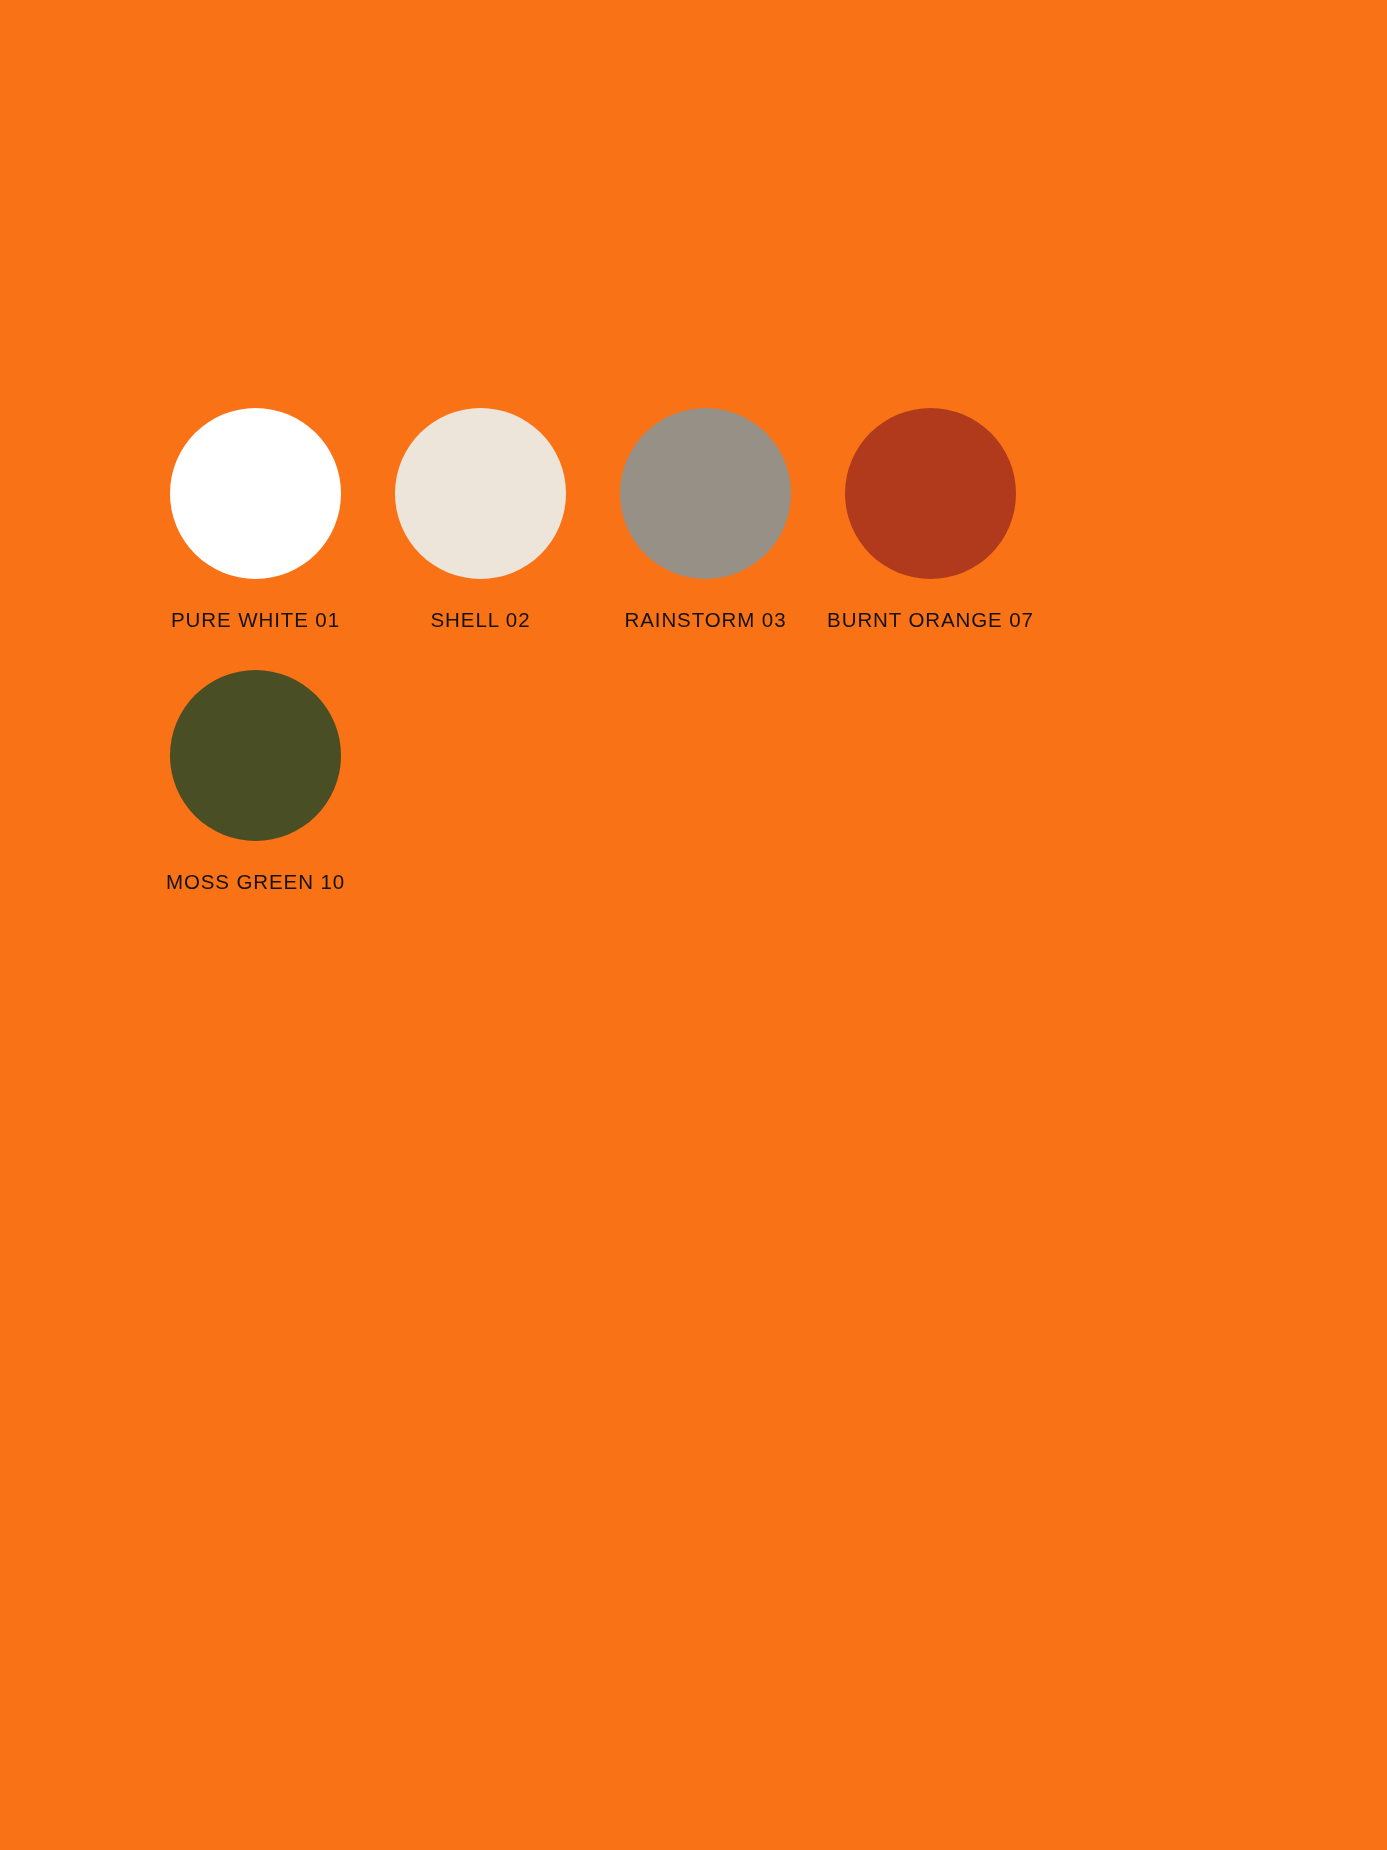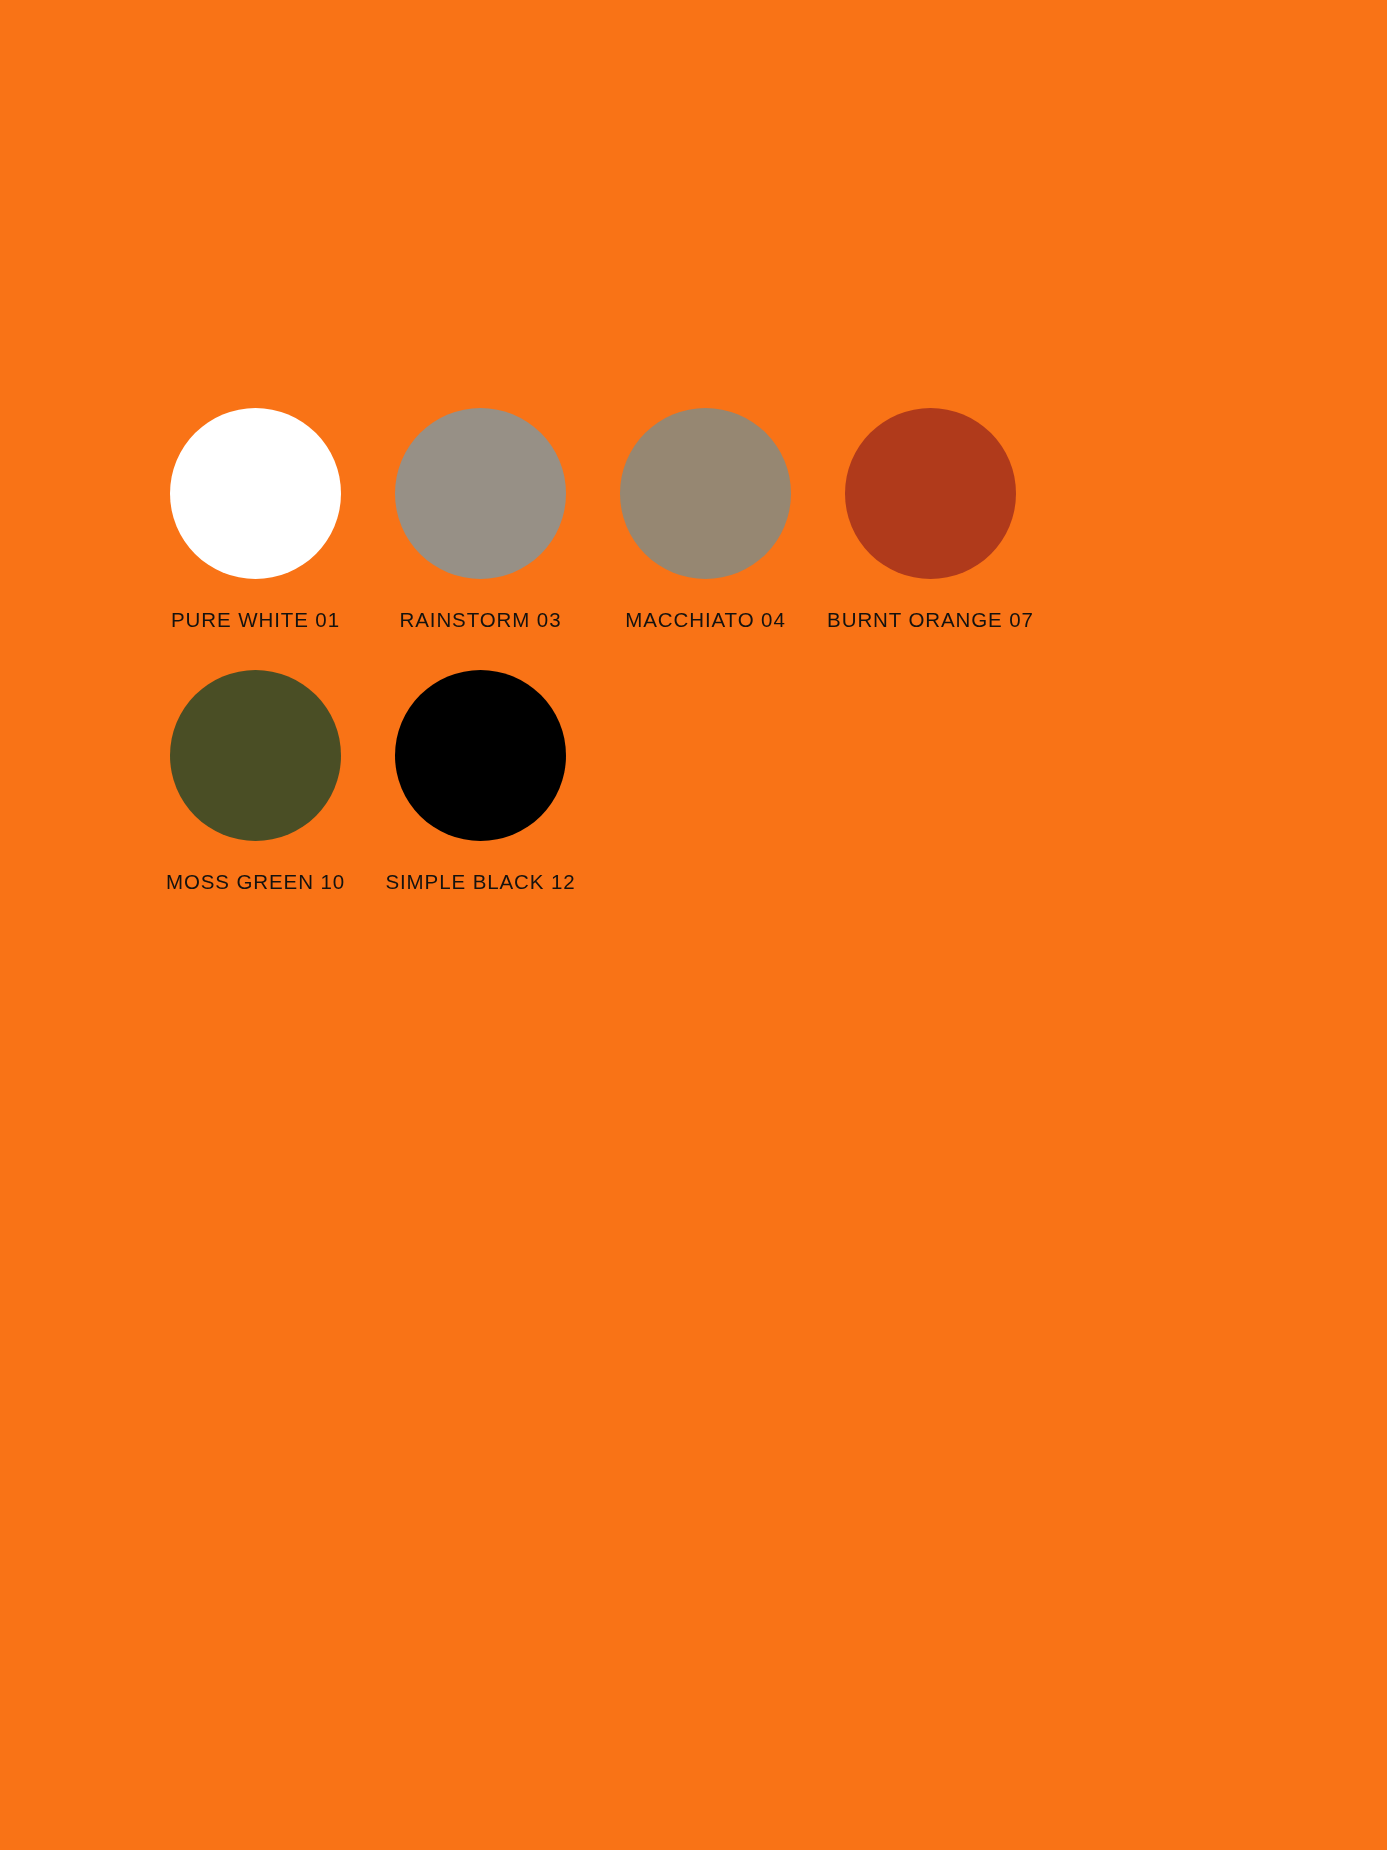--- a/index.html
+++ b/index.html
@@ -68,33 +68,29 @@
 </head>
 <body style="background: rgb(226, 221, 214);">
 
 <div class="palette-board" style="background: #f97316;">
   <div class="swatch-grid">
       <div class="swatch-cell">
         <div class="swatch-disc" style="background: rgb(255, 255, 255);"></div>
         <div class="swatch-label">PURE WHITE 01</div>
       </div>
       <div class="swatch-cell">
+        <div class="swatch-disc" style="background: rgb(237, 229, 218);"></div>
+        <div class="swatch-label">SHELL 02</div>
+      </div>
+      <div class="swatch-cell">
         <div class="swatch-disc" style="background: rgb(151, 144, 134);"></div>
         <div class="swatch-label">RAINSTORM 03</div>
-      </div>
-      <div class="swatch-cell">
-        <div class="swatch-disc" style="background: rgb(150, 135, 114);"></div>
-        <div class="swatch-label">MACCHIATO 04</div>
       </div>
       <div class="swatch-cell">
         <div class="swatch-disc" style="background: rgb(176, 58, 27);"></div>
         <div class="swatch-label">BURNT ORANGE 07</div>
       </div>
       <div class="swatch-cell">
         <div class="swatch-disc" style="background: rgb(74, 78, 37);"></div>
         <div class="swatch-label">MOSS GREEN 10</div>
       </div>
-      <div class="swatch-cell">
-        <div class="swatch-disc" style="background: rgb(0, 0, 0);"></div>
-        <div class="swatch-label">SIMPLE BLACK 12</div>
-      </div>
     </div>
 </div>
 
 </body></html>

